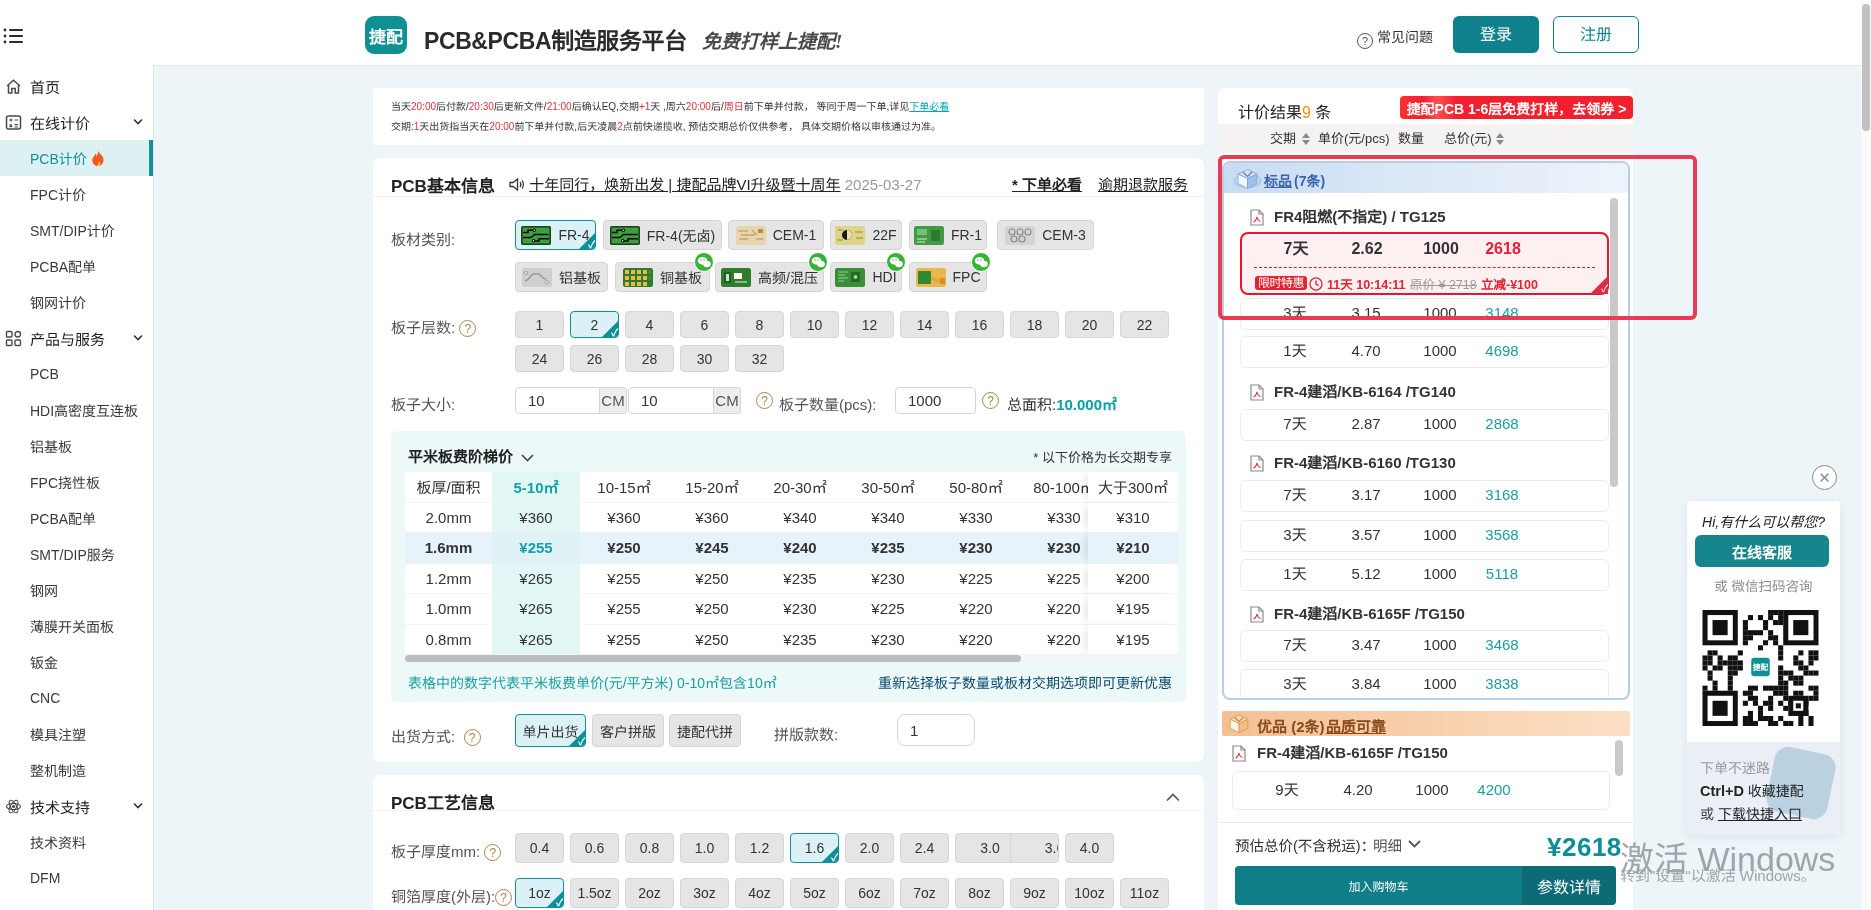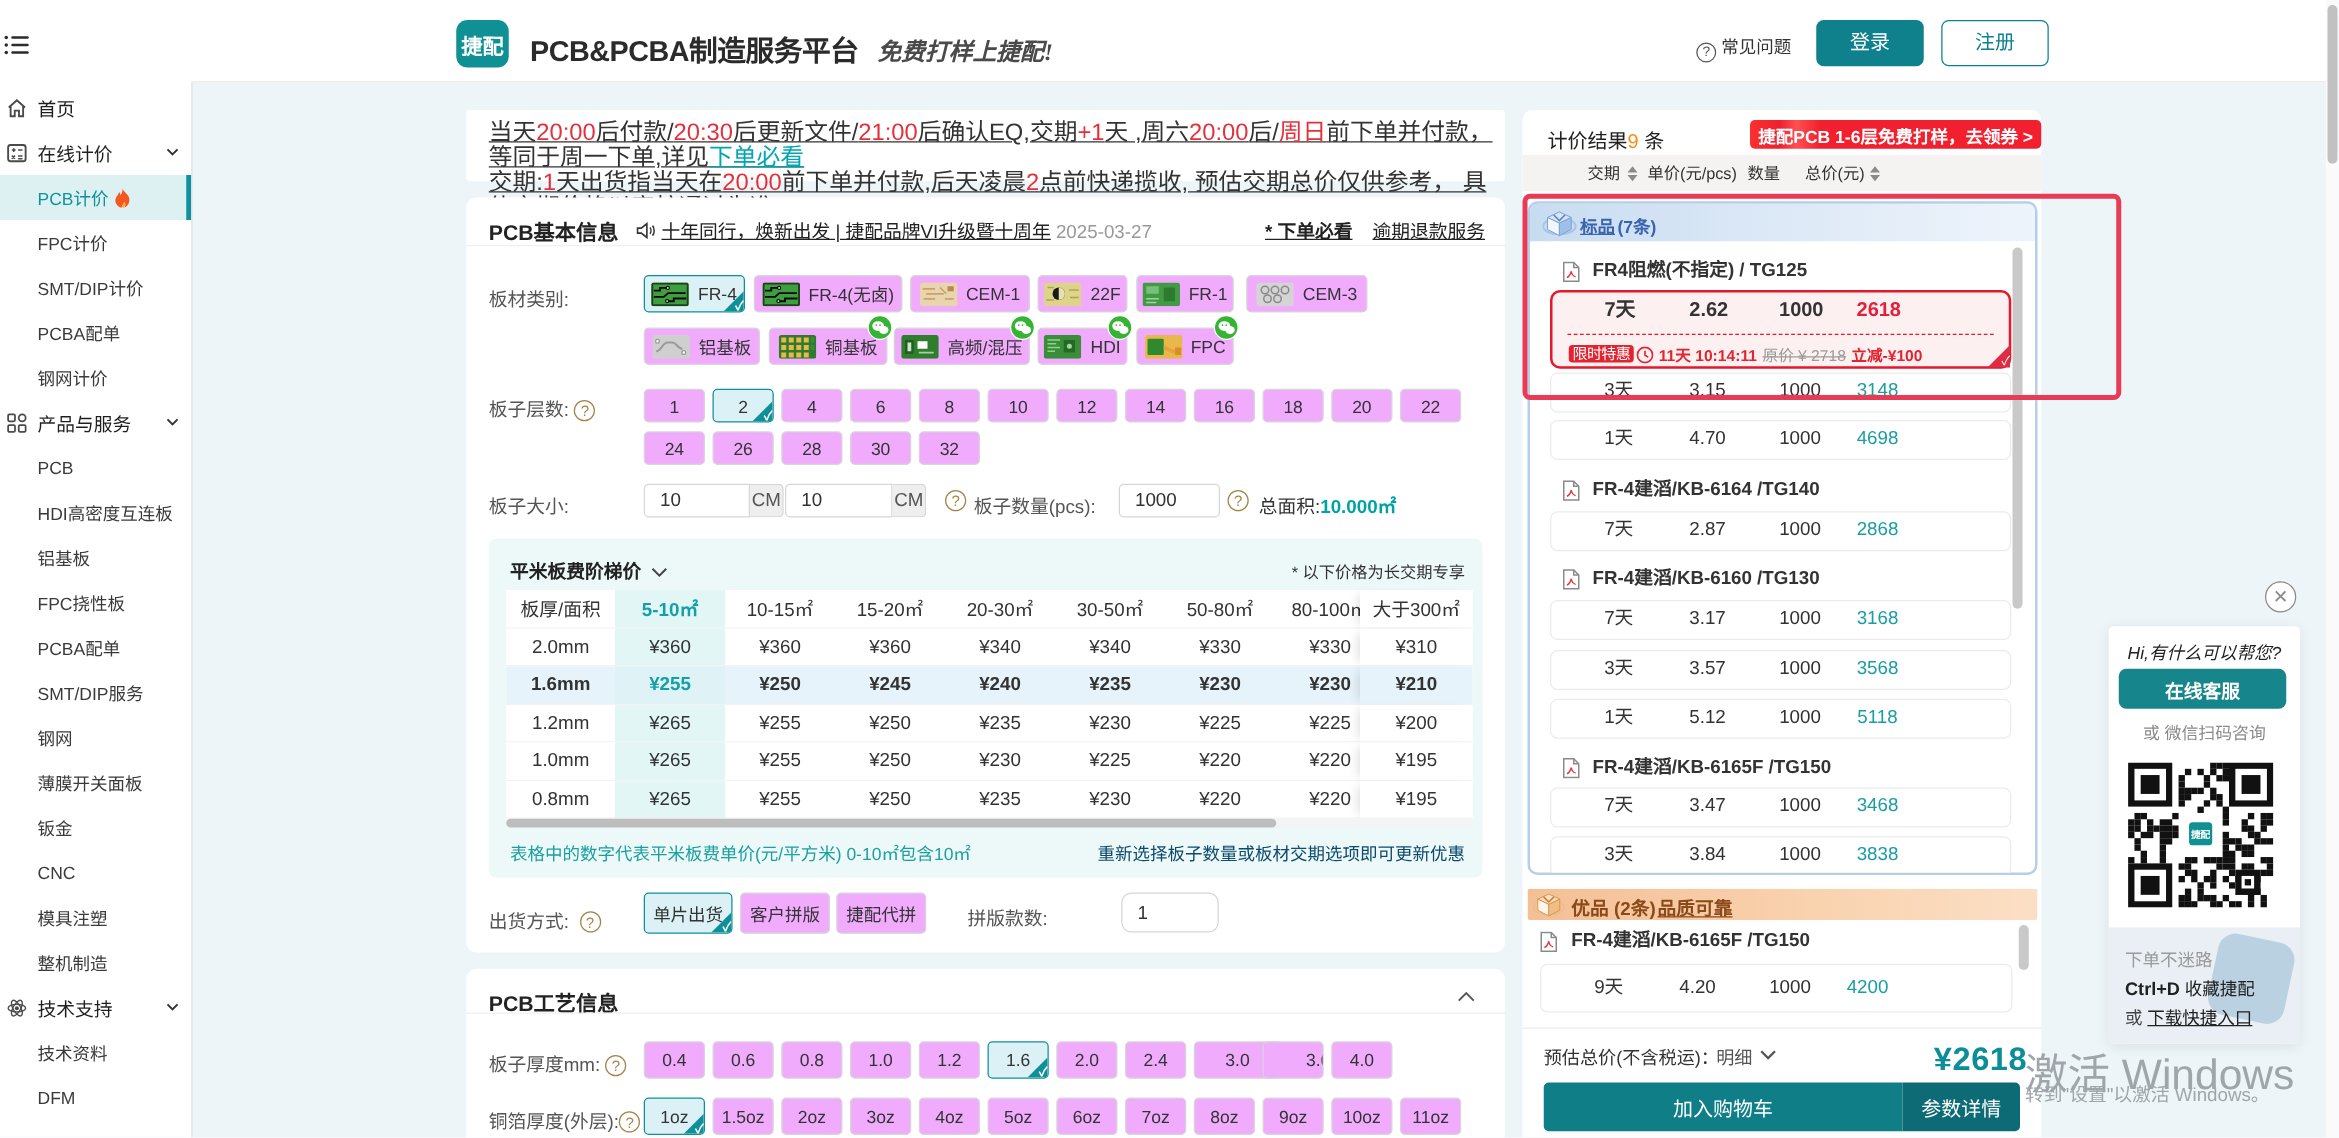--- a/index.html
+++ b/index.html
@@ -30,34 +30,34 @@
 .srow.active { background:#ddf1f3; }
 .srow.active .stxt { color:#0f929e; }
 .srow.active::after { content:""; position:absolute; right:0; top:0; width:4px; height:36px; background:#0f929e; }
 
 
 #bg { position:absolute; left:153px; top:66px; width:1708px; height:844px; background:#eef5f8; }
 #pagescroll { position:absolute; right:0; top:0; width:10px; height:910px; background:#fafafa; z-index:40; }
 #pagescroll .thumb { position:absolute; left:1px; top:4px; width:8px; height:127px; background:#c1c1c1; border-radius:4px; }
 
 
-#notice { position:absolute; left:373px; top:88px; width:831px; height:57px; background:#fff; border-radius:3px; font-size:19px; color:#333; line-height:20px; padding:9px 0 0 18px; z-index:2;text-decoration:underline; }
+#notice { position:absolute; left:373px; top:88px; width:831px; height:57px; background:#fff; border-radius:3px; font-size:10px; color:#333; line-height:20px; padding:9px 0 0 18px; z-index:2; }
 #notice .r { color:#e5303a; }
 #notice a { color:#00a6b4; text-decoration:underline; }
 
 
 .card { position:absolute; left:373px; width:831px; background:#fff; border-radius:8px; z-index:2; }
 #basic { top:158px; height:604px; }
 #process { top:775px; height:160px; }
 .cardhdr { position:absolute; left:18px; top:14px; font-size:17px; font-weight:bold; color:#222; }
 .flabel { position:absolute; left:18px; font-size:15px; color:#555; }
 .qmark { display:inline-block; width:17px; height:17px; border:1px solid #a5854a; border-radius:50%; color:#a5854a; font-size:12px; text-align:center; line-height:16px; }
 
 
-.opt { position:absolute; display:flex; align-items:center; justify-content:center; background:#f0abfc; border:1px solid #d6d6d6; border-radius:4px; font-size:14px; color:#333; overflow:hidden; }
+.opt { position:absolute; display:flex; align-items:center; justify-content:center; background:#e5e5e5; border:1px solid #d6d6d6; border-radius:4px; font-size:14px; color:#333; overflow:hidden; }
 .opt.sel { border:1.5px solid #0f9098; background:#dcf1f5; }
 .opt.sel .chk { position:absolute; right:0; bottom:0; width:0; height:0; border-style:solid; border-width:0 0 16px 16px; border-color:transparent transparent #0f9098 transparent; }
 .opt.sel .chk::after { content:"\2713"; position:absolute; right:0px; top:3px; font-size:10px; color:#fff; font-weight:bold; }
 
 
 .thumb-img { width:30px; height:19px; margin-right:7px; border-radius:2px; flex:none; }
 
 .wxbadge { position:absolute; width:20px; height:20px; border-radius:50%; background:#35b434; border:1px solid #fff; z-index:3; }
 .wxbadge svg { position:absolute; left:2px; top:3px; }
 
@@ -129,21 +129,21 @@
 #orangehdr .t2 { position:absolute; left:104px; top:4px; text-decoration:underline; }
 #rscroll2 { position:absolute; right:10px; top:652px; width:8px; height:36px; background:#c9c9c9; border-radius:4px; }
 #orangebox .pdfico { left:9px; }
 #orangebox .itemtitle { left:35px; }
 #orangebox .prow { left:10px; width:378px; height:39px; }
 #orangebox .prow span { top:9px; }
 
 #rdivider { position:absolute; left:0px; top:734px; width:415px; height:1px; background:#ebebeb; }
 #esttotal { position:absolute; left:17px; top:746px; font-size:14.5px; color:#333; }
 #estprice { position:absolute; left:329px; top:744px; font-size:26px; font-weight:bold; color:#0c8e98; letter-spacing:0.5px; }
-#btncart { position:absolute; left:17px; top:778px; width:287px; height:39px; background:#0f7e87; color:#fff; font-size:16px; display:flex; align-items:center; justify-content:center; border-radius:4px 0 0 4px; }
+#btncart { position:absolute; left:17px; top:778px; width:287px; height:39px; background:#0f7e87; color:#fff; font-size:12px; display:flex; align-items:center; justify-content:center; border-radius:4px 0 0 4px; }
 #btnparam { position:absolute; left:304px; top:778px; width:94px; height:39px; background:#0c6b75; color:#fff; font-size:16px; display:flex; align-items:center; justify-content:center; border-radius:0 4px 4px 0; }
 
 
 #annot { position:absolute; left:1218px; top:155px; width:479px; height:165px; border:4px solid #ea3b56; border-radius:6px; z-index:50; }
 
 
 #chatclose { position:absolute; left:1812px; top:465px; width:25px; height:25px; border:1.5px solid #8a8a8a; border-radius:50%; background:#fff; z-index:30; color:#8a8a8a; font-size:15px; text-align:center; line-height:23px; font-weight:300; }
 #chat { position:absolute; left:1687px; top:501px; width:153px; height:334px; background:#fff; border-radius:4px; box-shadow:0 2px 10px rgba(0,0,0,0.08); z-index:29; }
 #chat .hi { position:absolute; left:0; top:10px; width:153px; text-align:center; font-size:14px; color:#222;font-style:italic; }
 #chatbtn { position:absolute; left:8px; top:34px; width:134px; height:32px; background:#17858c; border-radius:6px; color:#fff; font-size:15px; font-weight:bold; display:flex; align-items:center; justify-content:center; }

